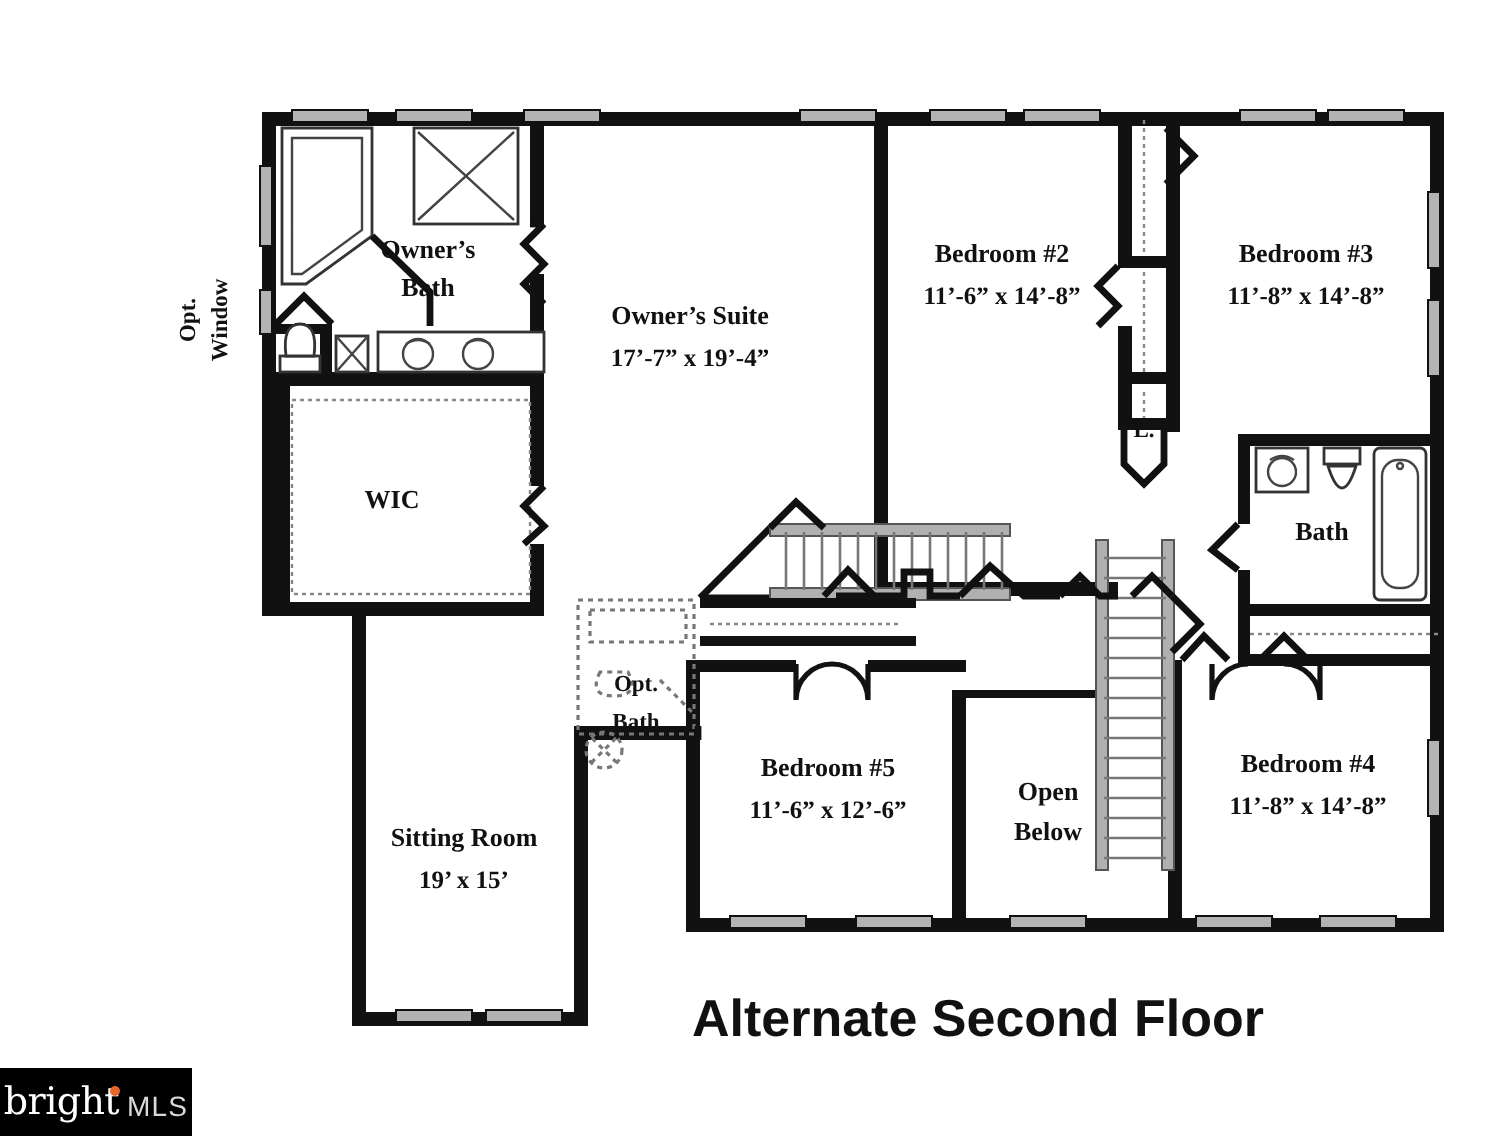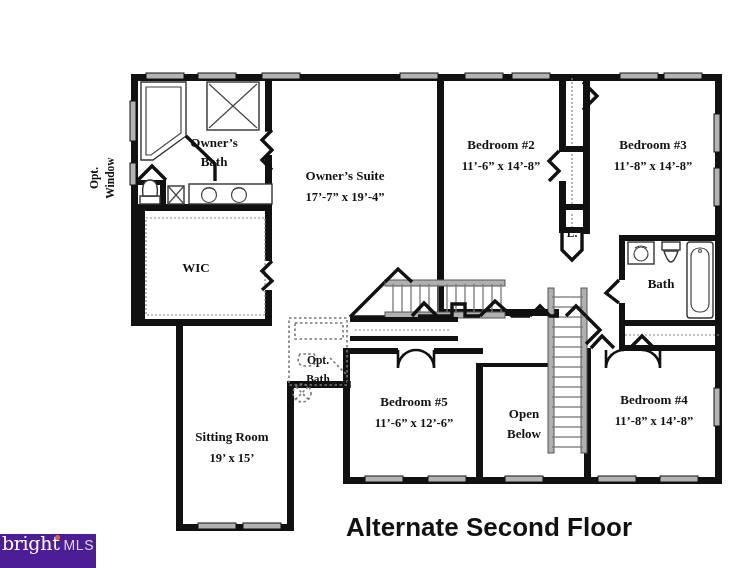--- a/index.html
+++ b/index.html
@@ -12,21 +12,20 @@
     height: 568px;
     position: relative;
     overflow: hidden;
     font-family: "Liberation Serif", serif;
   }
   #plan-root {
     position: absolute;
     left: 0; top: 0;
     width: 746px;
     height: 404px;
-    margin-top: 18px;
   }
   svg.plan {
     display: block;
     width: 746px;
     height: 568px;
   }
   .room-label {
     font-family: "Liberation Serif", serif;
     font-weight: bold;
     fill: #111111;
@@ -64,22 +63,23 @@
   .door-swing { fill: none; stroke: #111111; stroke-width: 2.6; }
   .jog { fill: none; stroke: #111111; stroke-width: 3.4; stroke-linejoin: miter; }
 
   
   #watermark {
     position: absolute;
     left: 0;
     bottom: 0;
     width: 96px;
     height: 34px;
-    background: #4c1d95;
+    background: #000000;
     display: flex;
+    align-items: center;
     justify-content: center;
     gap: 4px;
   }
   #watermark .wm-bright {
     font-family: "DejaVu Serif", serif;
     font-size: 19px;
     color: #ffffff;
     letter-spacing: -0.3px;
     position: relative;
     line-height: 1;

